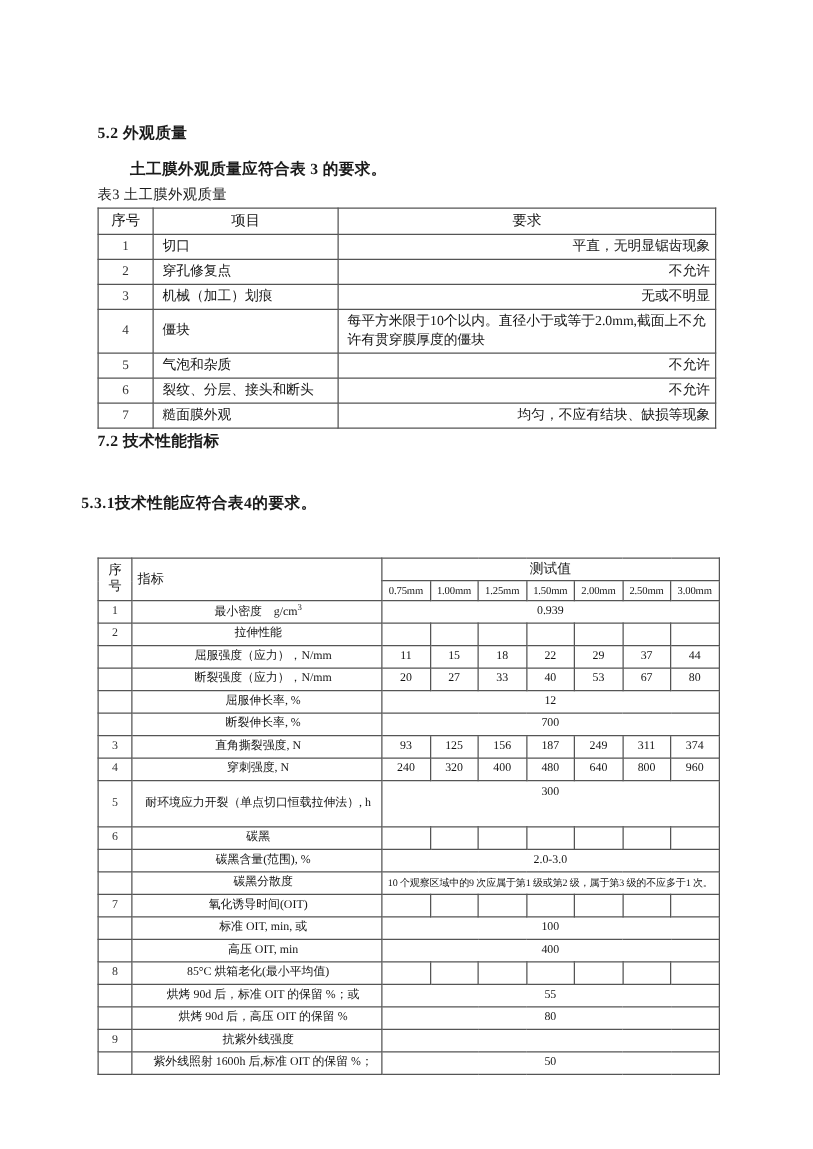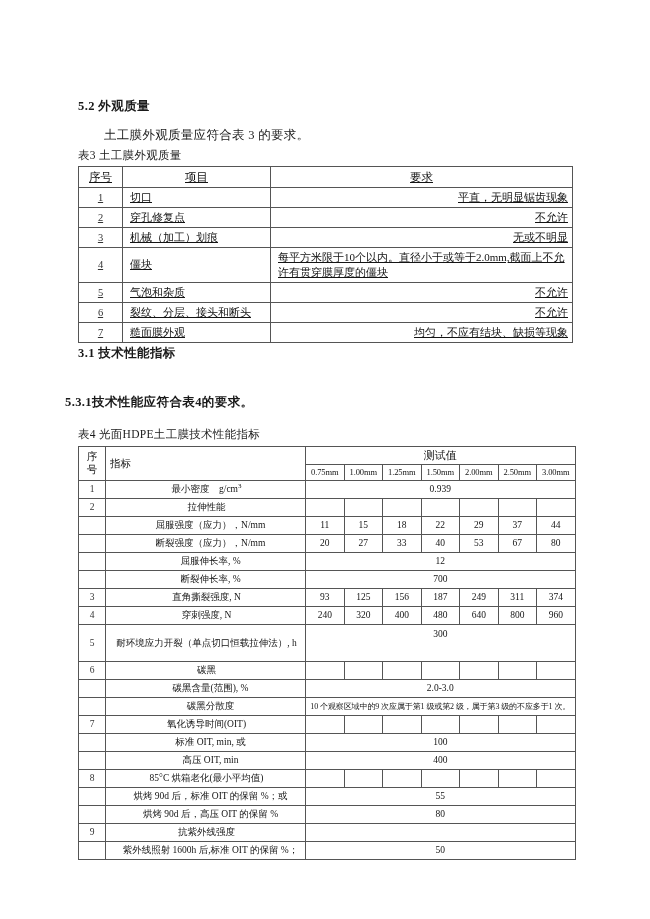--- a/index.html
+++ b/index.html
@@ -63,21 +63,20 @@
 
   
   #table3 {
     left: 78px;
     top: 166px;
     width: 494px;
   }
   #table3 td {
     height: 19px;
     font-size: 11px;
-    text-decoration: underline;
   }
   #table3 tr.head td {
     text-align: center;
     font-size: 11.5px;
     height: 20px;
   }
   #table3 td.idx {
     text-align: center;
     font-size: 10.5px;
     color: #333;
@@ -146,21 +145,21 @@
   #table4 td.blank { }
   sup { font-size: 7px; vertical-align: super; }
 </style>
 </head>
 <body>
 
 <div class="page">
 
   <div class="sec-head" style="left:78px; top:98px;">5.2  外观质量</div>
 
-  <div class="para" style="left:104px; top:127px;">土工膜外观质量应符合表 3 的要求。</div>
+  <div class="para" style="left:104px; top:127px;font-weight:bold;">土工膜外观质量应符合表 3 的要求。</div>
 
   <div class="tbl-caption" style="left:78px; top:148px; width:494px;">表3    土工膜外观质量</div>
 
   <table class="doc" id="table3">
     <colgroup>
       <col style="width:44px">
       <col style="width:148px">
       <col style="width:302px">
     </colgroup>
     <tbody>
@@ -200,26 +199,25 @@
         <td class="req">不允许</td>
       </tr>
       <tr>
         <td class="idx">7</td>
         <td class="item">糙面膜外观</td>
         <td class="req">均匀，不应有结块、缺损等现象</td>
       </tr>
     </tbody>
   </table>
 
-  <div class="sec-head" style="left:78px; top:345px;">3.1  技术性能指标</div>
+  <div class="sec-head" style="left:78px; top:345px;">7.2  技术性能指标</div>
 
 
   <div class="sec-head" style="left:65px; top:394px;">5.3.1技术性能应符合表4的要求。</div>
 
-  <div class="tbl-caption" style="left:78px; top:427px; width:497px;">表4    光面HDPE土工膜技术性能指标</div>
 
   <table class="doc" id="table4">
     <colgroup>
       <col style="width:27px">
       <col style="width:200px">
       <col style="width:38.5px">
       <col style="width:38.5px">
       <col style="width:38.5px">
       <col style="width:38.5px">
       <col style="width:38.5px">

